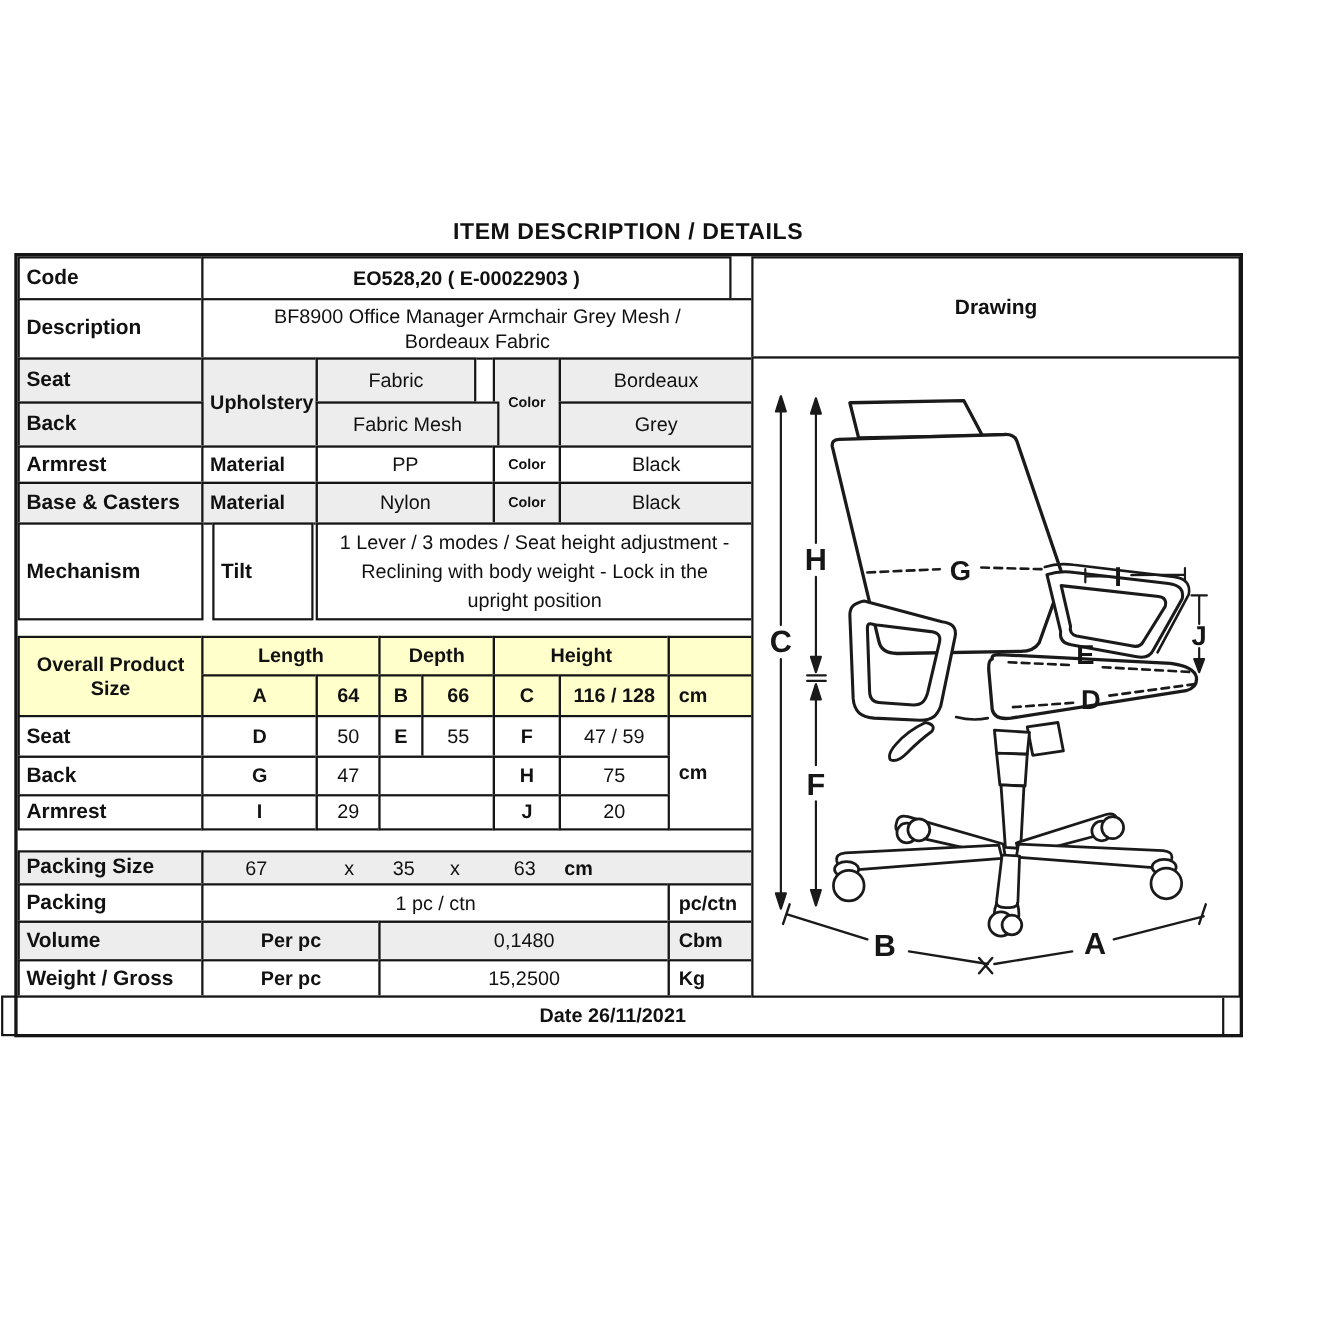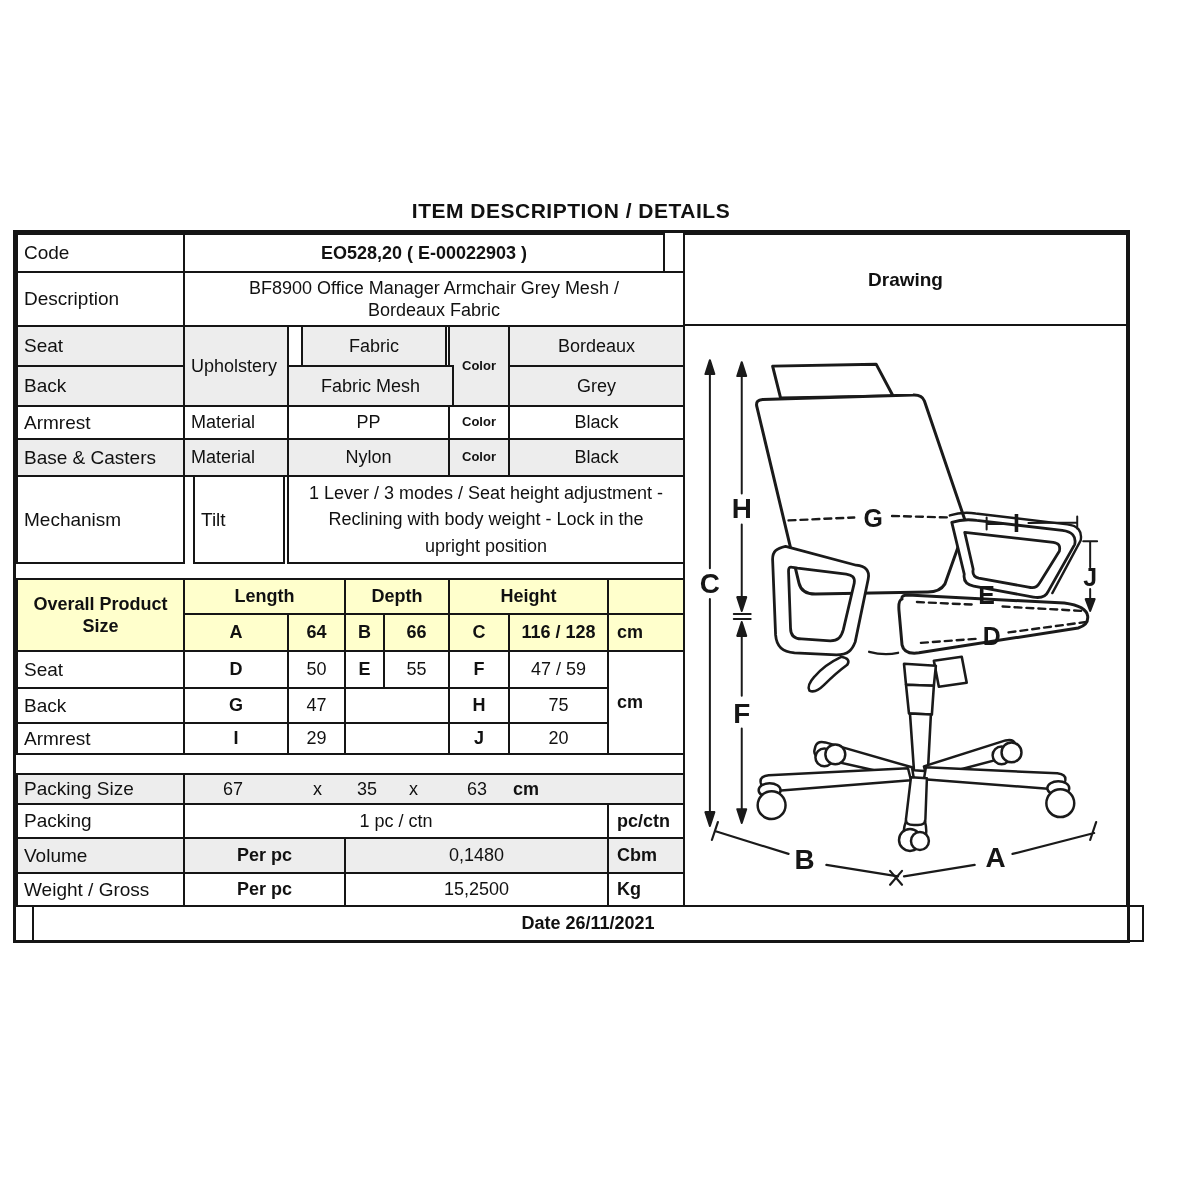--- a/index.html
+++ b/index.html
@@ -1,21 +1,21 @@
 <!DOCTYPE html>
 <html><head>
 <meta charset="utf-8">
 <style>
   html,body{margin:0;padding:0;background:#fff;}
   #page{position:relative;width:1200px;height:1200px;background:#fff;
         font-family:"Liberation Sans",sans-serif;color:#111;}
   .cell{position:absolute;box-sizing:border-box;border:2px solid #151515;
         display:flex;align-items:center;justify-content:center;
         font-size:18px;line-height:1.25;text-align:center;background:#fff;}
-  .lbl{justify-content:flex-start;text-align:center;padding-left:6px;font-weight:normal;font-size:19px;}
+  .lbl{justify-content:flex-start;text-align:center;padding-left:6px;font-weight:bold;font-size:19px;}
   .bold{font-weight:bold;}
   .shade{background:#ededed;}
   .yellow{background:#ffffcc;}
   .small{font-size:13px;}
   #frame{position:absolute;left:13px;top:230px;width:1117px;height:713px;
          box-sizing:border-box;border:3px solid #151515;pointer-events:none;}
   #title{position:absolute;left:16px;top:199px;width:1110px;text-align:center;
          font-size:21px;font-weight:bold;letter-spacing:.5px;}
   .packspan{position:absolute;top:0;height:100%;display:flex;align-items:center;}
   svg text{font-family:"Liberation Sans",sans-serif;font-weight:bold;fill:#161616;}
@@ -28,21 +28,21 @@
   <div id="title">ITEM DESCRIPTION / DETAILS</div>
 
   <div class="cell lbl" style="left:16px;top:233px;width:169px;height:40px">Code</div>
   <div class="cell bold" style="left:183px;top:233px;width:482px;height:40px">EO528,20 ( E-00022903 )</div>
 
   <div class="cell lbl" style="left:16px;top:271px;width:169px;height:56px">Description</div>
   <div class="cell" style="left:183px;top:271px;width:502px;height:56px;padding:0 28px">BF8900 Office Manager Armchair Grey Mesh / Bordeaux Fabric</div>
 
   <div class="cell lbl shade" style="left:16px;top:325px;width:169px;height:42px">Seat</div>
   <div class="cell lbl shade" style="left:183px;top:325px;width:106px;height:82px;font-size:18px">Upholstery</div>
-  <div class="cell shade" style="left:301px;top:325px;width:146px;height:42px">Fabric</div>
+  <div class="cell shade" style="left:287px;top:325px;width:146px;height:42px">Fabric</div>
   <div class="cell shade bold small" style="left:448px;top:325px;width:62px;height:82px">Color</div>
   <div class="cell shade" style="left:508px;top:325px;width:177px;height:42px">Bordeaux</div>
 
   <div class="cell lbl shade" style="left:16px;top:365px;width:169px;height:42px">Back</div>
   <div class="cell shade" style="left:287px;top:365px;width:167px;height:42px">Fabric Mesh</div>
   <div class="cell shade" style="left:508px;top:365px;width:177px;height:42px">Grey</div>
 
   <div class="cell lbl" style="left:16px;top:405px;width:169px;height:35px">Armrest</div>
   <div class="cell lbl" style="left:183px;top:405px;width:106px;height:35px;font-size:18px">Material</div>
   <div class="cell" style="left:287px;top:405px;width:163px;height:35px">PP</div>
@@ -113,21 +113,21 @@
   <div class="cell lbl shade" style="left:16px;top:837px;width:169px;height:37px">Volume</div>
   <div class="cell bold shade" style="left:183px;top:837px;width:163px;height:37px">Per pc</div>
   <div class="cell shade" style="left:344px;top:837px;width:265px;height:37px">0,1480</div>
   <div class="cell bold shade" style="left:607px;top:837px;width:78px;height:37px;justify-content:flex-start;padding-left:8px">Cbm</div>
 
   <div class="cell lbl" style="left:16px;top:872px;width:169px;height:35px">Weight / Gross</div>
   <div class="cell bold" style="left:183px;top:872px;width:163px;height:35px">Per pc</div>
   <div class="cell" style="left:344px;top:872px;width:265px;height:35px">15,2500</div>
   <div class="cell bold" style="left:607px;top:872px;width:78px;height:35px;justify-content:flex-start;padding-left:8px">Kg</div>
 
-  <div class="cell bold" style="left:32px;top:905px;width:1112px;height:37px">Date 26/11/2021</div>
+  <div class="cell bold" style="left:1px;top:905px;width:1112px;height:37px">Date 26/11/2021</div>
 
   <div class="cell bold" style="left:683px;top:233px;width:445px;height:93px;font-size:19px">Drawing</div>
   <div class="cell" style="left:683px;top:324px;width:445px;height:583px;padding:0">
     <svg width="441" height="579" viewBox="0 0 443 581">
       <g stroke="#1a1a1a" fill="none" stroke-width="2" stroke-linecap="round" stroke-linejoin="round">
 
         <g>
           <path d="M25,48 V243 M25,274 V488"></path>
           <path d="M25,34 L20.5,48 H29.5 Z M25,502 L20.5,488 H29.5 Z" fill="#1a1a1a"></path>
         </g>

